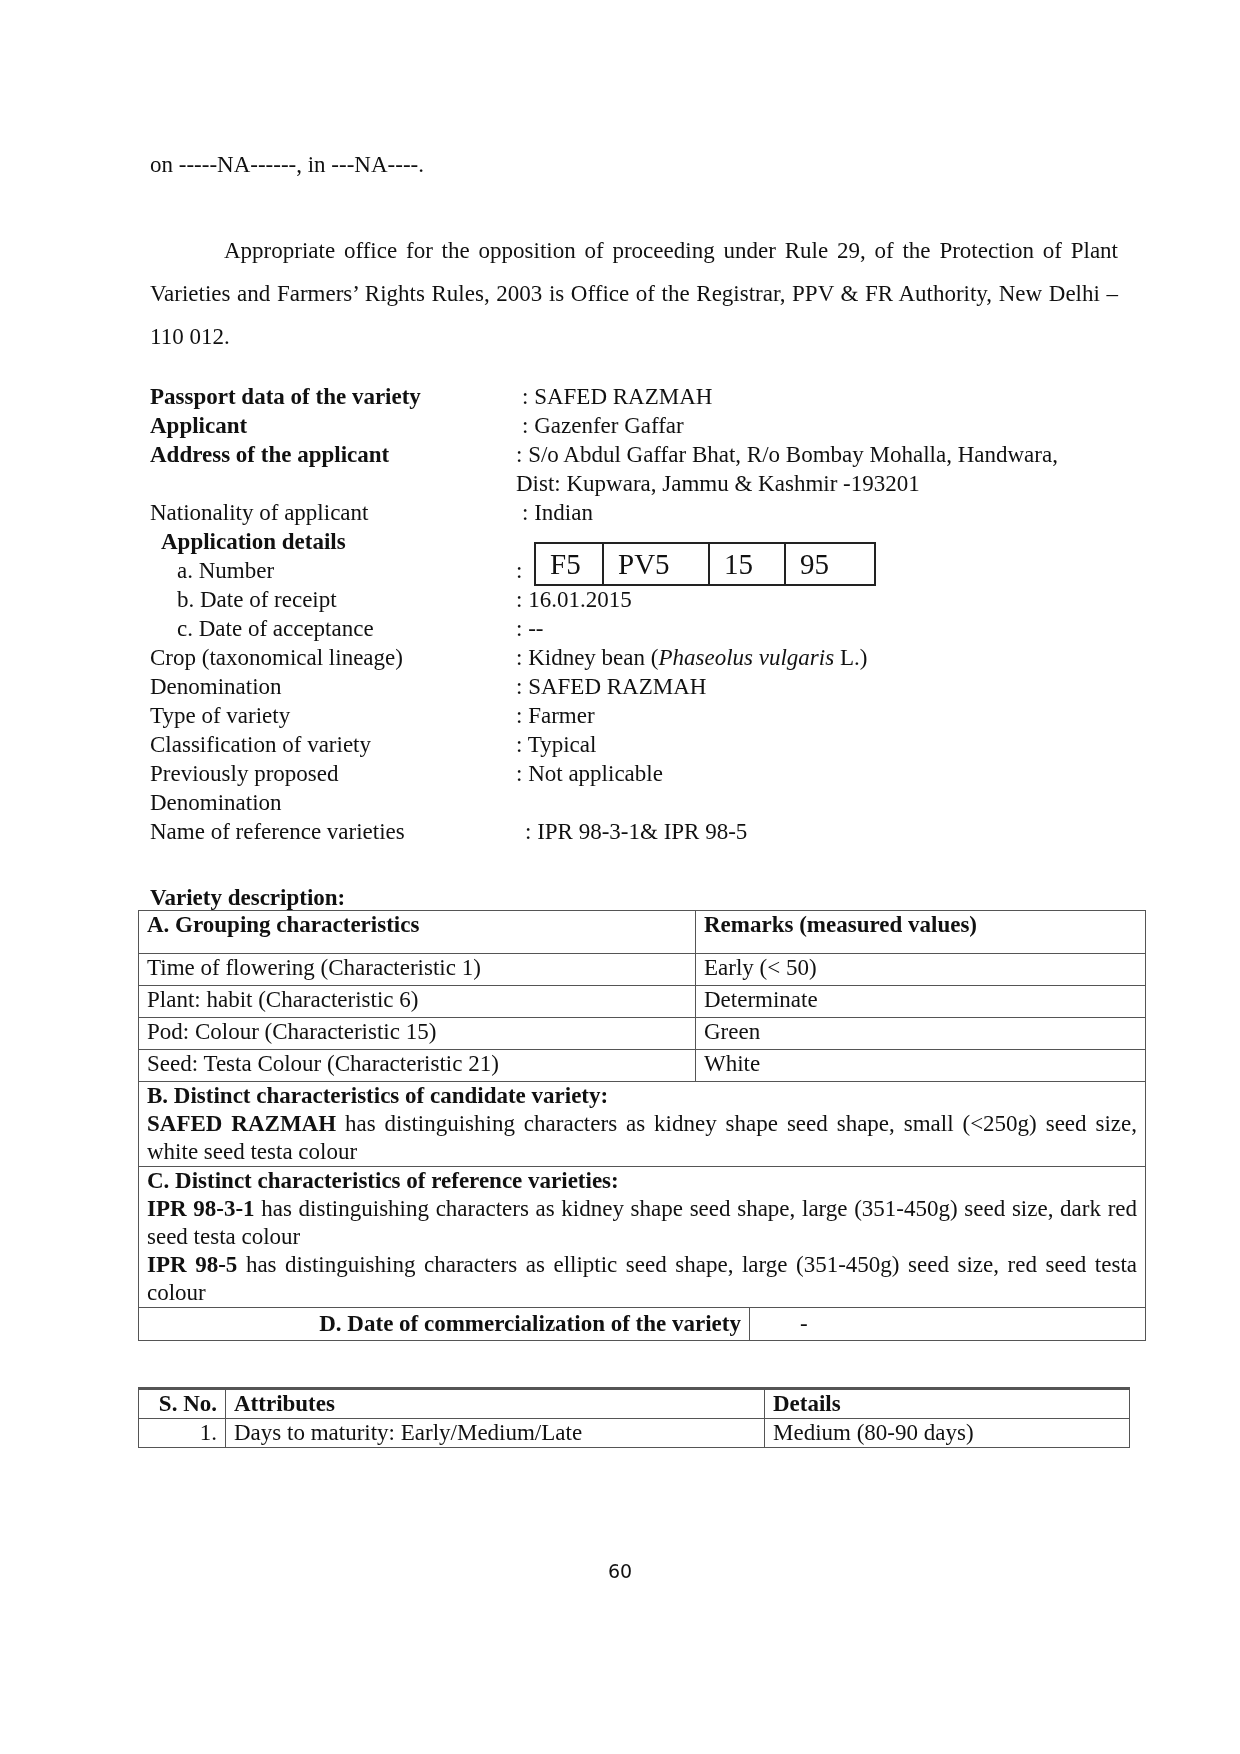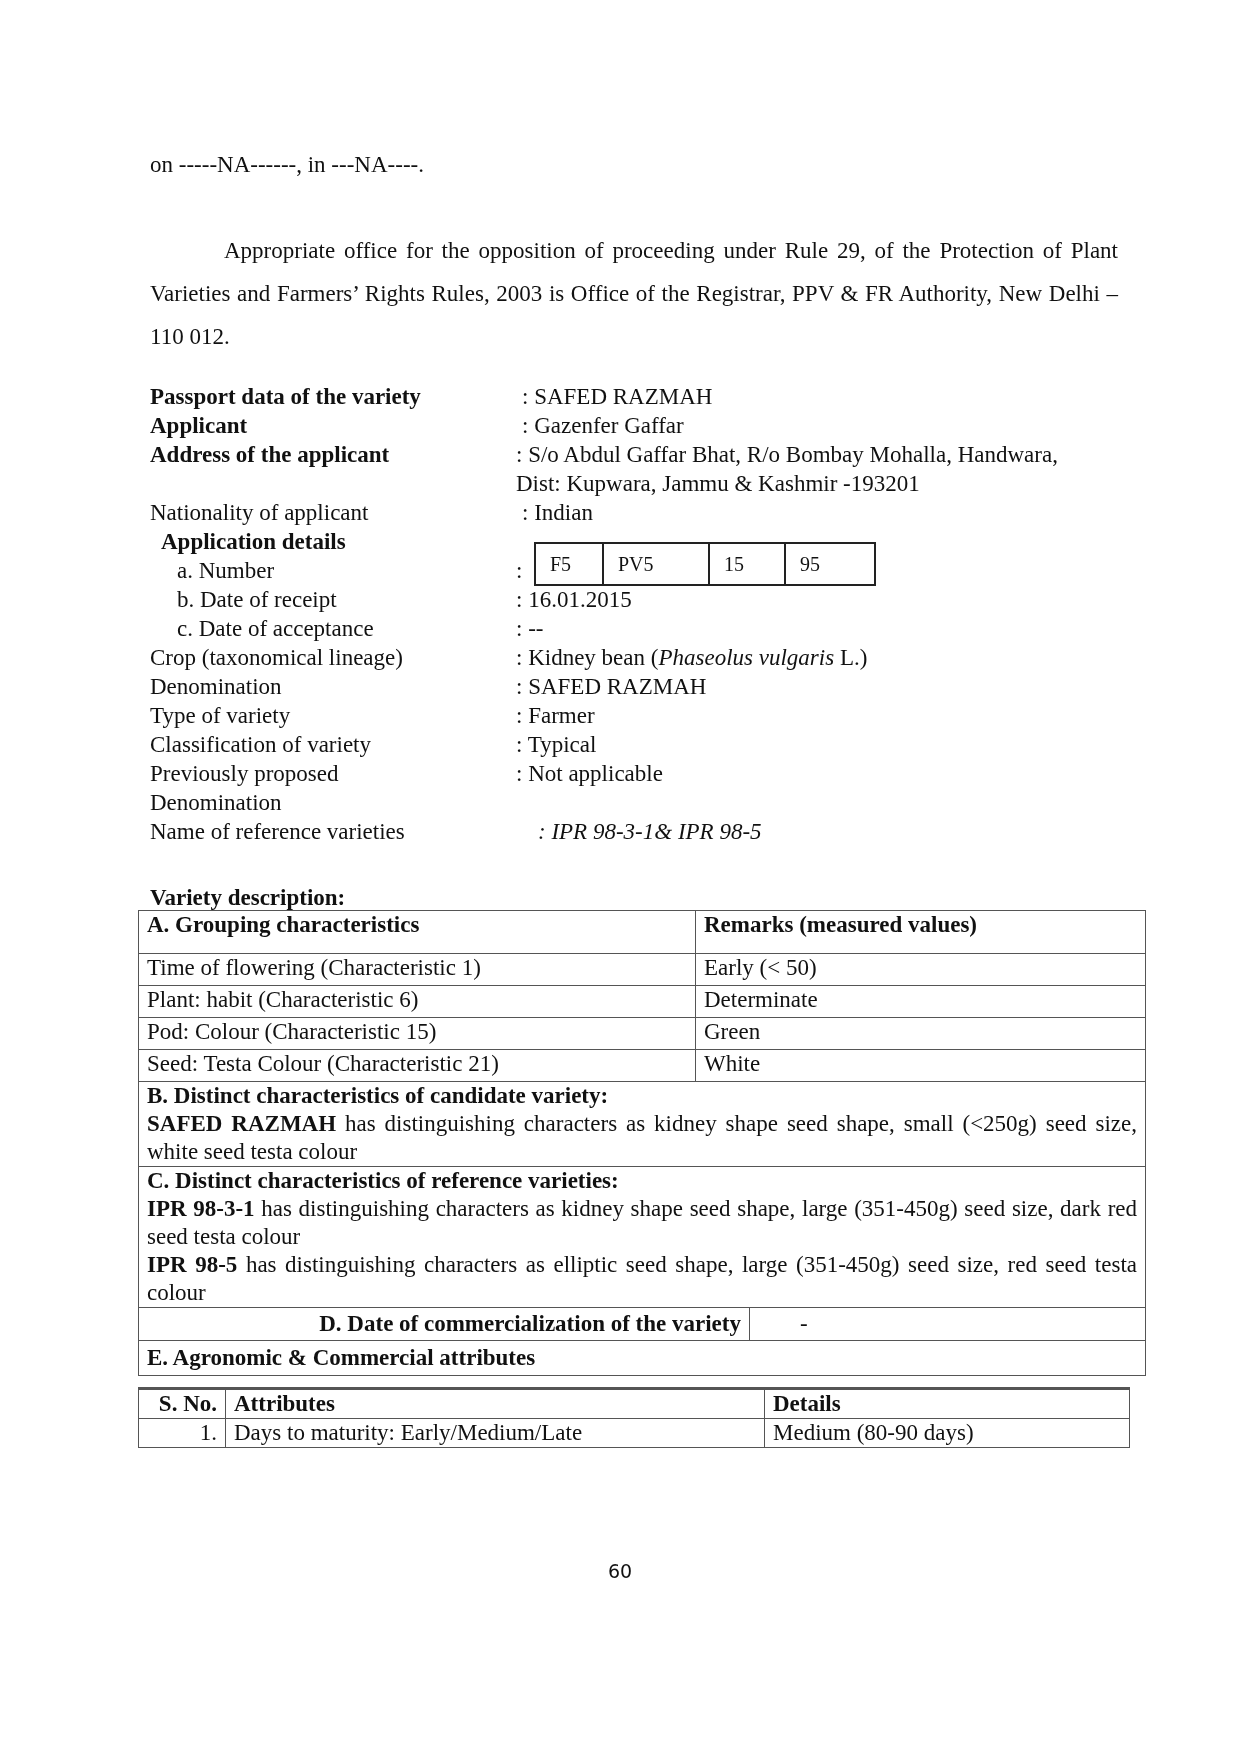--- a/index.html
+++ b/index.html
@@ -12,25 +12,25 @@
     .p1 { top: 143px; }
     .p2 { top: 229px; }
 
     .kv { position: absolute; left: 150px; width: 980px; }
     .kv-row { position: absolute; left: 0; width: 980px; height: 29px; line-height: 29px; }
     .kv-label { position: absolute; left: 0; white-space: nowrap; }
     .kv-label.bold { font-weight: bold; }
     .kv-label.sub { left: 27px; }
     .kv-val { position: absolute; left: 372px; white-space: nowrap; }
     .kv-val.shift { left: 366px; }
-    .kv-val.shift2 { left: 388px; font-style: italic; }
+    .kv-val.shift2 { left: 375px; }
     .kv-val2 { position: absolute; left: 366px; top: 29px; white-space: nowrap; }
 
     .appno { position: absolute; left: 384px; top: -14px; border-collapse: collapse; }
-    .appno td { border: 2px solid #222; height: 40px; padding: 0 14px; font-size: 20px; vertical-align: middle; }
+    .appno td { border: 2px solid #222; height: 40px; padding: 0 14px; font-size: 29px; vertical-align: middle; }
 
     .vd-title { position: absolute; left: 150px; top: 884px; font-weight: bold; line-height: 28px; }
     .vt { position: absolute; left: 138px; top: 910px; width: 1008px; border-collapse: collapse; }
     .vt td { border: 1.5px solid #555; padding: 0 8px; line-height: 28px; vertical-align: top; }
     .vt .hdr td { height: 42px; font-weight: bold; }
     .vt .row td { height: 31px; }
     .vt .left { width: 540px; }
     .b { font-weight: bold; }
 
     .at { position: absolute; left: 138px; top: 1387px; width: 992px; border-collapse: collapse; }
@@ -160,23 +160,20 @@
     </td>
   </tr>
   <tr>
     <td colspan="2" style="padding:0;">
       <div style="display:flex;">
         <div class="b" style="width:594px; padding:0 8px; border-right:1.5px solid #555; line-height:32px;text-align:right;">D. Date of commercialization of the variety</div>
         <div style="padding-left:50px; line-height:32px;">-</div>
       </div>
     </td>
   </tr>
-  <tr>
-    <td colspan="2" class="b" style="line-height:34px;">E. Agronomic &amp; Commercial attributes</td>
-  </tr>
 </tbody>
   </table>
 
 <table class="at">
   <tbody>
       <tr class="hdr">
     <td class="c1">S. No.</td>
     <td class="c2">Attributes</td>
     <td>Details</td>
   </tr>

